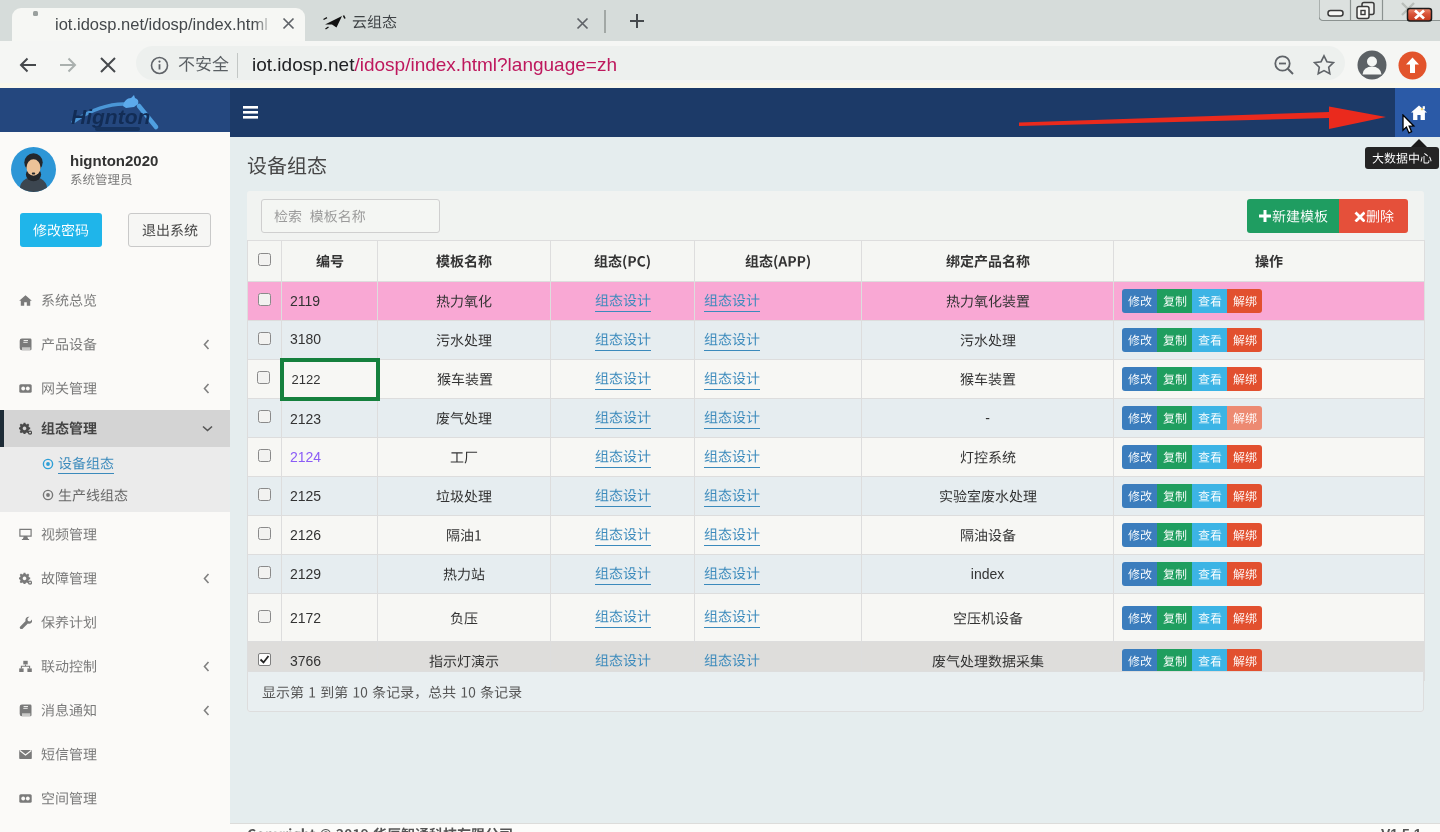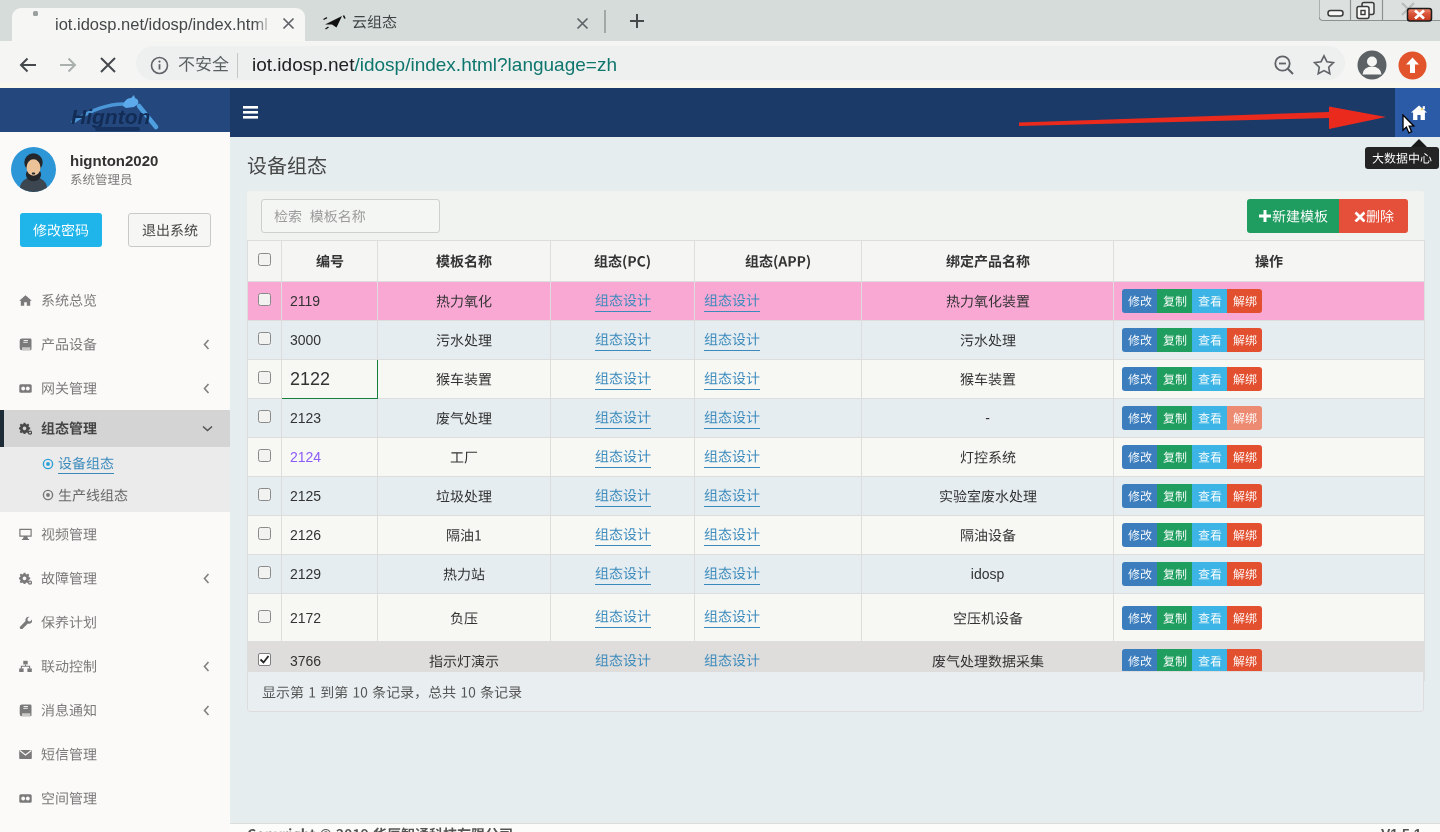--- a/index.html
+++ b/index.html
@@ -68,21 +68,21 @@
     <circle cx="9.5" cy="5.6" r="1.1" fill="#5f6368"></circle>
   </svg>
 <div style="position:absolute;left:178px;top:54.0px;line-height:0;"><svg class="zh " width="51" height="20" viewBox="0 0 51 20" fill="#5a5f63">
       <g transform="translate(0 16.3)">
         <use href="#r4e0d" transform="translate(0.0 0.0) scale(0.01700 -0.01700)"></use>
         <use href="#r5b89" transform="translate(17.0 0.0) scale(0.01700 -0.01700)"></use>
         <use href="#r5168" transform="translate(34.0 0.0) scale(0.01700 -0.01700)"></use>
       </g>
     </svg></div>
 <div style="position:absolute;left:237px;top:53px;width:1px;height:25px;background:#c3c7c5"></div>
-<div style="position:absolute;left:252px;top:48px;height:34px;line-height:34px;font-size:19px;color:#202124">iot.idosp.net<span style="color:#0f766e">/idosp/index.html?language=zh</span></div>
+<div style="position:absolute;left:252px;top:48px;height:34px;line-height:34px;font-size:19px;color:#202124">iot.idosp.net<span style="color:#be185d">/idosp/index.html?language=zh</span></div>
 <svg style="position:absolute;left:1273px;top:54px" width="22" height="22">
     <circle cx="9.5" cy="9.5" r="7.2" fill="none" stroke="#5f6368" stroke-width="1.8"></circle>
     <path d="M6 9.5 L13 9.5" stroke="#5f6368" stroke-width="1.8"></path>
     <path d="M14.8 14.8 L20 20" stroke="#5f6368" stroke-width="2"></path>
   </svg>
 <svg style="position:absolute;left:1313px;top:54px" width="22" height="22">
     <path d="M11 1.8 L13.9 7.7 L20.4 8.6 L15.7 13.2 L16.8 19.7 L11 16.6 L5.2 19.7 L6.3 13.2 L1.6 8.6 L8.1 7.7 Z" fill="none" stroke="#5f6368" stroke-width="1.6"></path>
   </svg>
 <svg style="position:absolute;left:1357px;top:50px" width="30" height="30">
     <circle cx="15" cy="15" r="14.5" fill="#5c6165"></circle>
@@ -557,21 +557,21 @@
                 <g transform="translate(0 11.7)">
                   <use href="#r89e3" transform="translate(0.0 0.0) scale(0.01200 -0.01200)"></use>
                   <use href="#r7ed1" transform="translate(12.0 0.0) scale(0.01200 -0.01200)"></use>
                 </g>
               </svg>
             </span>
           </span></td>
       </tr>
       <tr style="height:39px;background:#e6edf0">
         <td style="border:1px solid #ddd;text-align:center;vertical-align:middle"><span style="display:inline-block;width:13px;height:13px;background:#f2f2f0;border:1.5px solid #8a8a8a;border-radius:2.5px"></span></td>
-        <td style="border:1px solid #ddd;vertical-align:middle;padding-left:8px;font-size:14px;color:#333">3000</td>
+        <td style="border:1px solid #ddd;vertical-align:middle;padding-left:8px;font-size:14px;color:#333">3180</td>
         <td style="border:1px solid #ddd;text-align:center;vertical-align:middle"><svg class="zh " width="56" height="17" viewBox="0 0 56 17" fill="#333">
             <g transform="translate(0 13.5)">
               <use href="#r6c61" transform="translate(0.0 0.0) scale(0.01400 -0.01400)"></use>
               <use href="#r6c34" transform="translate(14.0 0.0) scale(0.01400 -0.01400)"></use>
               <use href="#r5904" transform="translate(28.0 0.0) scale(0.01400 -0.01400)"></use>
               <use href="#r7406" transform="translate(42.0 0.0) scale(0.01400 -0.01400)"></use>
             </g>
           </svg></td>
         <td style="border:1px solid #ddd;text-align:center;vertical-align:middle"><span style="display:inline-block;line-height:0;border-bottom:1px solid #3b8abc;padding-bottom:2px"><svg class="zh " width="56" height="17" viewBox="0 0 56 17" fill="#3b8abc">
               <g transform="translate(0 13.5)">
@@ -627,21 +627,21 @@
                 <g transform="translate(0 11.7)">
                   <use href="#r89e3" transform="translate(0.0 0.0) scale(0.01200 -0.01200)"></use>
                   <use href="#r7ed1" transform="translate(12.0 0.0) scale(0.01200 -0.01200)"></use>
                 </g>
               </svg>
             </span>
           </span></td>
       </tr>
       <tr style="height:39px;background:#f7f7f4">
         <td style="border:1px solid #ddd;text-align:center;vertical-align:middle"><span style="display:inline-block;width:13px;height:13px;background:#f2f2f0;border:1.5px solid #8a8a8a;border-radius:2.5px"></span></td>
-        <td style="border:1px solid #15803d;vertical-align:middle;padding-left:8px;font-size:18px;color:#333">2122</td>
+        <td style="border:4px solid #15803d;vertical-align:middle;padding-left:8px;font-size:13px;color:#333">2122</td>
         <td style="border:1px solid #ddd;text-align:center;vertical-align:middle"><svg class="zh " width="56" height="17" viewBox="0 0 56 17" fill="#333">
             <g transform="translate(0 13.5)">
               <use href="#r7334" transform="translate(0.0 0.0) scale(0.01400 -0.01400)"></use>
               <use href="#r8f66" transform="translate(14.0 0.0) scale(0.01400 -0.01400)"></use>
               <use href="#r88c5" transform="translate(28.0 0.0) scale(0.01400 -0.01400)"></use>
               <use href="#r7f6e" transform="translate(42.0 0.0) scale(0.01400 -0.01400)"></use>
             </g>
           </svg></td>
         <td style="border:1px solid #ddd;text-align:center;vertical-align:middle"><span style="display:inline-block;line-height:0;border-bottom:1px solid #3b8abc;padding-bottom:2px"><svg class="zh " width="56" height="17" viewBox="0 0 56 17" fill="#3b8abc">
               <g transform="translate(0 13.5)">
@@ -994,21 +994,21 @@
               </g>
             </svg></span></td>
         <td style="border:1px solid #ddd;vertical-align:middle;padding-left:9px"><span style="display:inline-block;line-height:0;border-bottom:1px solid #3b8abc;padding-bottom:2px"><svg class="zh " width="56" height="17" viewBox="0 0 56 17" fill="#3b8abc">
               <g transform="translate(0 13.5)">
                 <use href="#r7ec4" transform="translate(0.0 0.0) scale(0.01400 -0.01400)"></use>
                 <use href="#r6001" transform="translate(14.0 0.0) scale(0.01400 -0.01400)"></use>
                 <use href="#r8bbe" transform="translate(28.0 0.0) scale(0.01400 -0.01400)"></use>
                 <use href="#r8ba1" transform="translate(42.0 0.0) scale(0.01400 -0.01400)"></use>
               </g>
             </svg></span></td>
-        <td style="border:1px solid #ddd;text-align:center;vertical-align:middle"><span style="font-size:14px;color:#333">idosp</span></td>
+        <td style="border:1px solid #ddd;text-align:center;vertical-align:middle"><span style="font-size:14px;color:#333">index</span></td>
         <td style="border:1px solid #ddd;vertical-align:middle;padding-left:8px"><span style="display:inline-flex;vertical-align:middle">
             <span style="display:inline-flex;width:35px;height:24px;background:#3b7dbd;border-radius:3px 0 0 3px;align-items:center;justify-content:center">
               <svg class="zh " width="24" height="14" viewBox="0 0 24 14" fill="#fff">
                 <g transform="translate(0 11.7)">
                   <use href="#r4fee" transform="translate(0.0 0.0) scale(0.01200 -0.01200)"></use>
                   <use href="#r6539" transform="translate(12.0 0.0) scale(0.01200 -0.01200)"></use>
                 </g>
               </svg>
             </span>
             <span style="display:inline-flex;width:35px;height:24px;background:#1f9e5f;align-items:center;justify-content:center">

